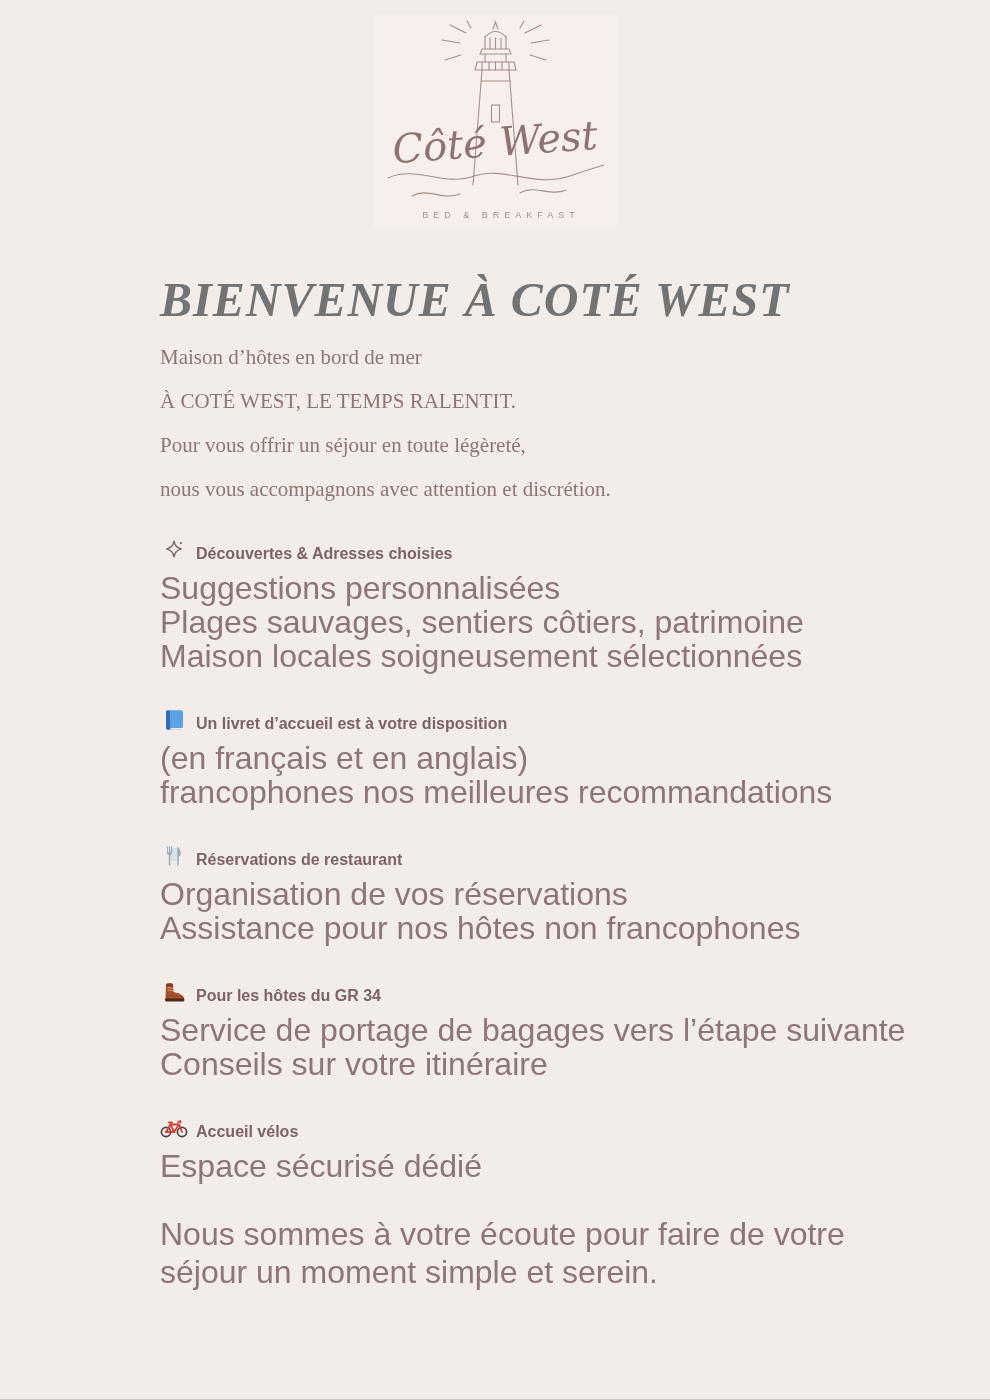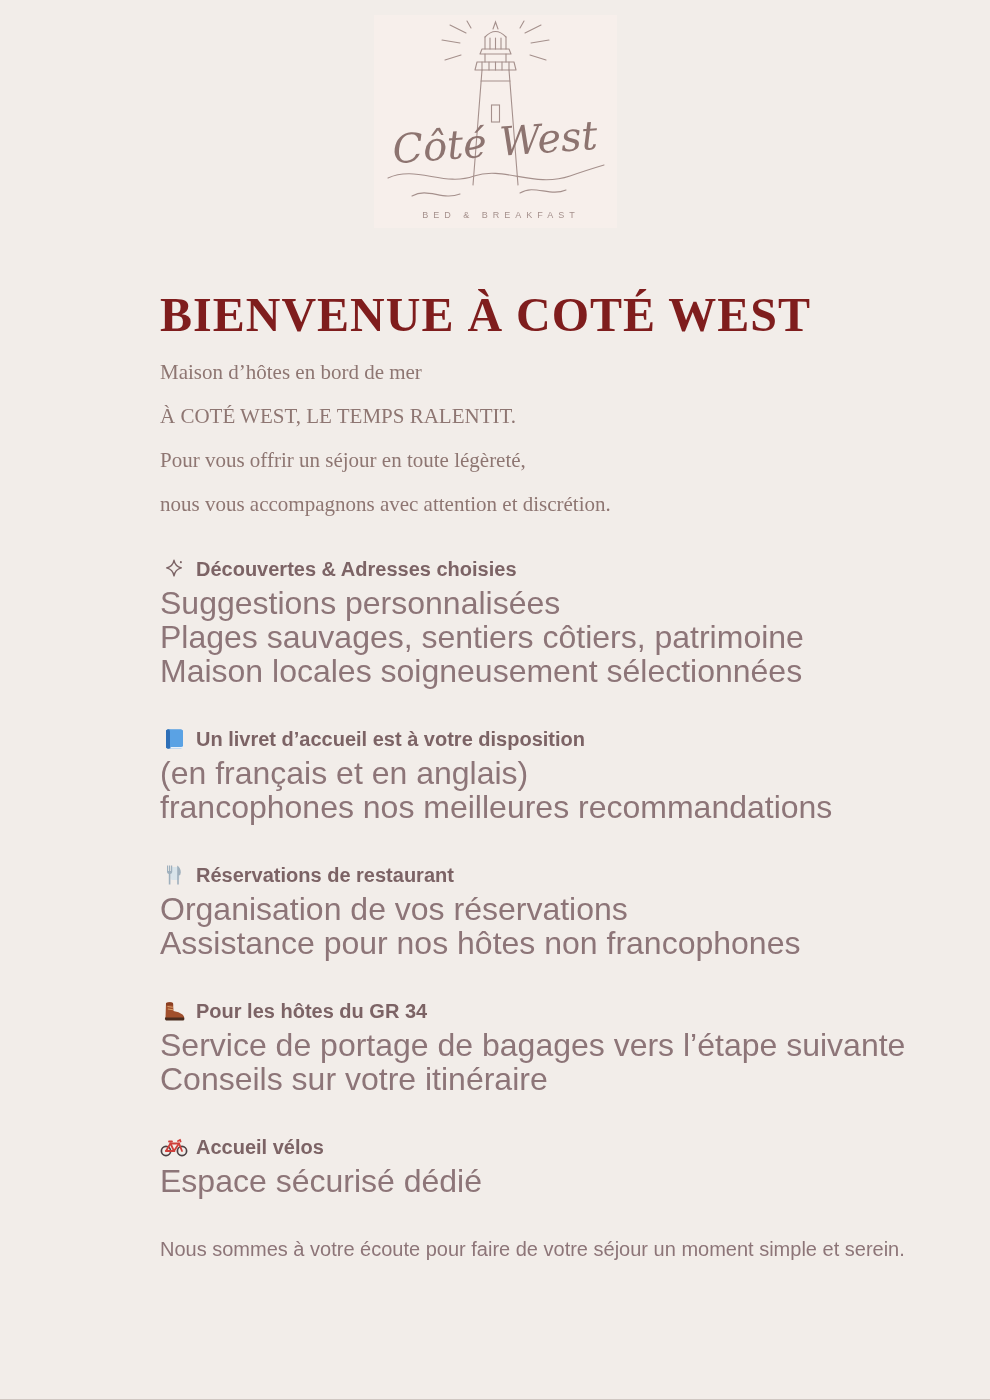--- a/index.html
+++ b/index.html
@@ -23,48 +23,49 @@
   }
   .logo-box svg { display: block; }
 
   
   .content {
     padding-left: 160px;
     padding-right: 80px;
   }
 
   h1.welcome {
-    margin-top: 59px;
+    margin-top: 44px;
     font-family: "Liberation Serif", serif;
     font-weight: 700;
     font-size: 48px;
     letter-spacing: 1px;
-    color: #7f1d1d;
+    color: #737373;
     line-height: 1.15;
     white-space: nowrap;
+    font-style: italic;
   }
 
   .intro {
     margin-top: 8px;
     font-family: "Liberation Serif", serif;
     font-weight: 400;
     font-size: 21px;
     color: #8e7672;
     line-height: 44px;
   }
   .intro .line { white-space: nowrap; }
 
   .sections { margin-top: 26px; }
   .section { margin-top: 34px; }
   .section:first-child { margin-top: 0; }
 
   .section-title {
     display: flex;
-    align-items: center;
-    font-size: 20px;
+    align-items: flex-start;
+    font-size: 16px;
     font-weight: 700;
     color: #7c6365;
     line-height: 34px;
     white-space: nowrap;
   }
   .section-title .icon {
     display: inline-flex;
     align-items: center;
     justify-content: center;
     width: 28px;
@@ -77,21 +78,21 @@
   .section .body-line {
     font-size: 32px;
     font-weight: 400;
     color: #8d7578;
     line-height: 34px;
     white-space: nowrap;
   }
 
   .closing {
     margin-top: 32px;
-    font-size: 20px;
+    font-size: 32px;
     color: #8d7578;
     line-height: 38px;
     max-width: 760px;
   }
 </style>
 </head>
 <body>
 
 <div class="logo-box">
   <svg width="243" height="213" viewBox="0 0 243 213">

